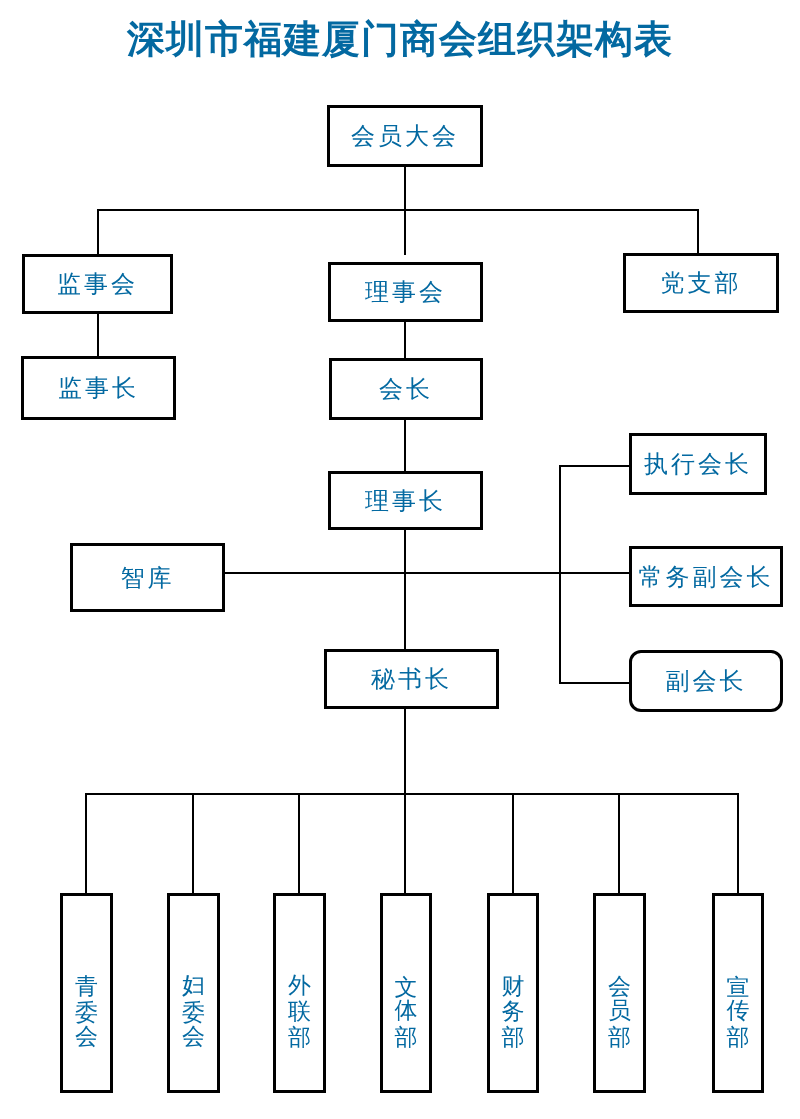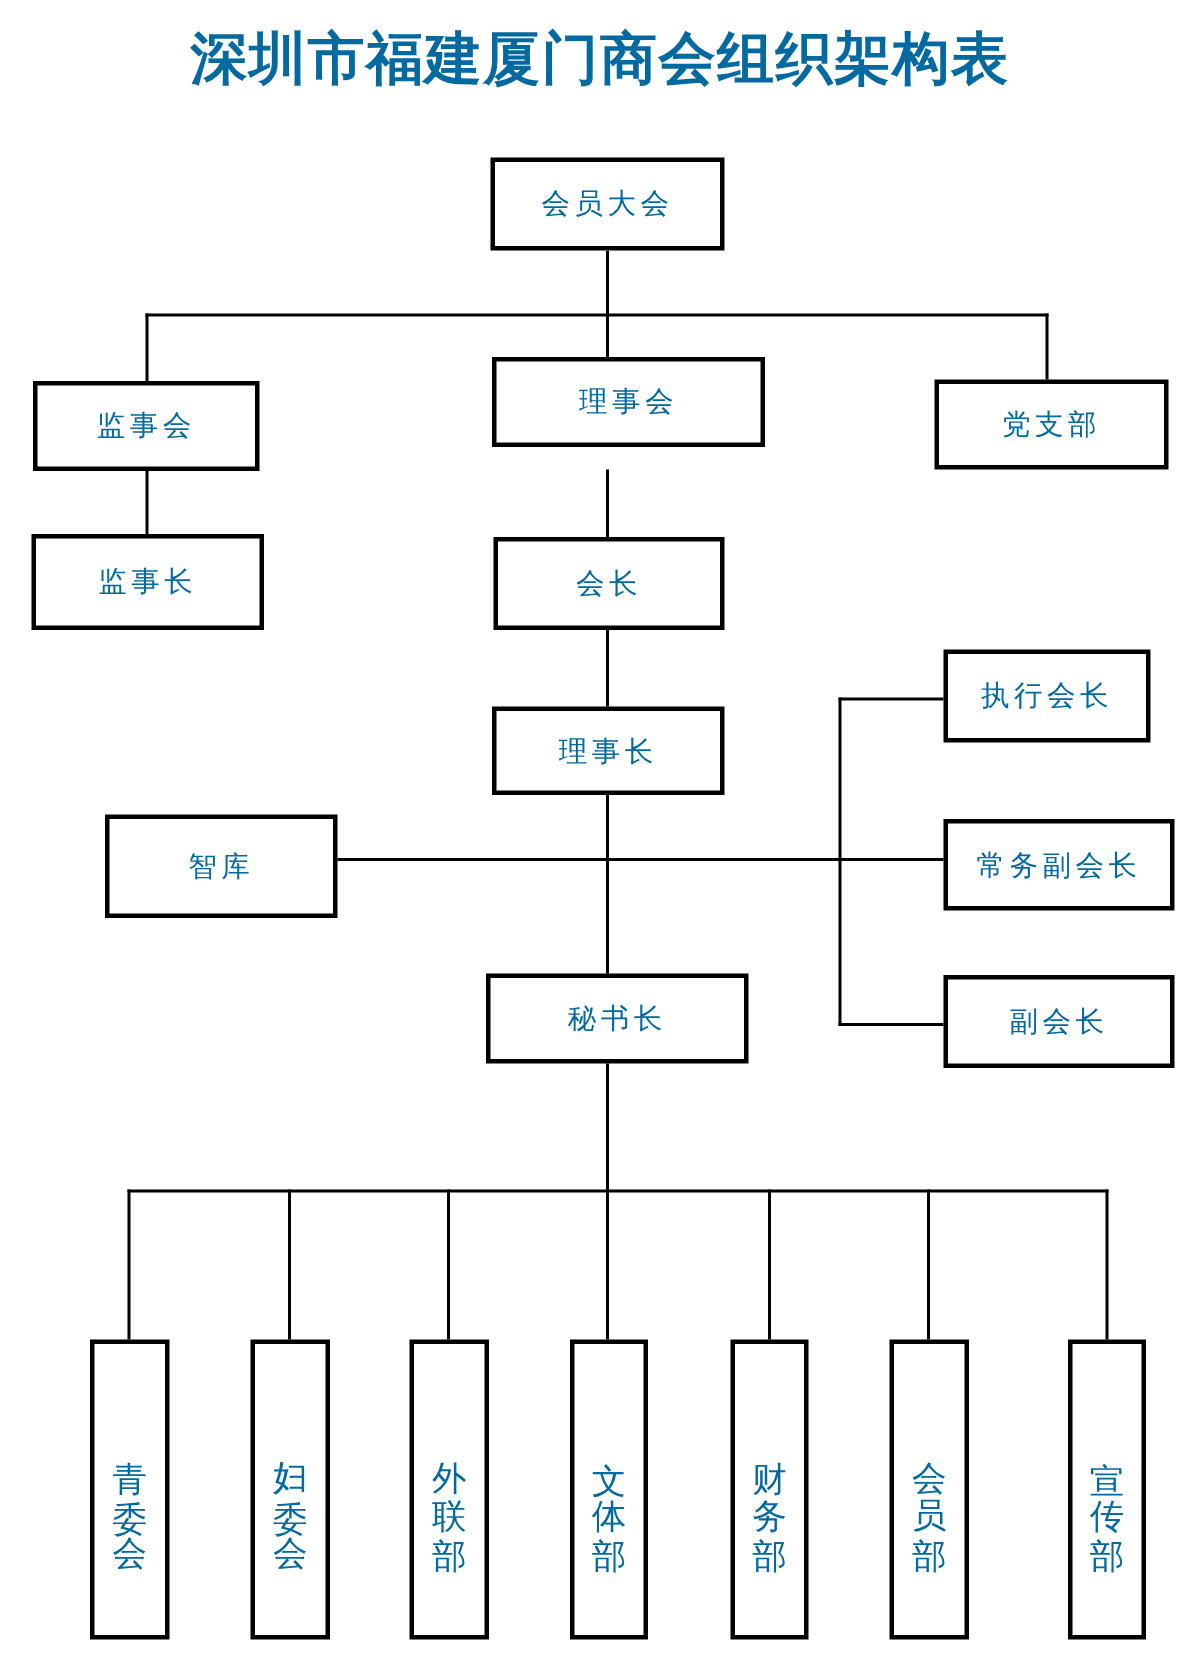--- a/index.html
+++ b/index.html
@@ -10,21 +10,21 @@
     padding-left:20px;
   }
   .title {
     position:absolute; left:0; top:14px; width:800px;
     text-align:center; font-size:38px; font-weight:bold; letter-spacing:1px;
   }
   .box {
     position:absolute; box-sizing:border-box;
     border:3px solid #000; background:#fff;
     display:flex; align-items:center; justify-content:center;
-    font-size:19px; letter-spacing:3px; white-space:nowrap;
+    font-size:24px; letter-spacing:3px; white-space:nowrap;
   }
   .vbox {
     position:absolute; box-sizing:border-box;
     border:3px solid #000; background:#fff;
     display:flex; align-items:center; justify-content:center;
   }
   .vbox span {
     writing-mode:vertical-rl; text-orientation:upright;
     font-size:23px; letter-spacing:25px; line-height:1;
   }
@@ -56,31 +56,31 @@
   <div class="line" style="left:192px; top:793px; width:2px; height:101px;"></div>
   <div class="line" style="left:298px; top:793px; width:2px; height:101px;"></div>
   <div class="line" style="left:404px; top:793px; width:2px; height:101px;"></div>
   <div class="line" style="left:512px; top:793px; width:2px; height:101px;"></div>
   <div class="line" style="left:618px; top:793px; width:2px; height:101px;"></div>
   <div class="line" style="left:737px; top:793px; width:2px; height:101px;"></div>
 
   <div class="box" style="left:327px; top:105px; width:156px; height:62px;">会员大会</div>
 
   <div class="box" style="left:22px; top:254px; width:151px; height:60px;">监事会</div>
-  <div class="box" style="left:328px; top:238px; width:182px; height:60px;">理事会</div>
+  <div class="box" style="left:328px; top:262px; width:155px; height:60px;">理事会</div>
   <div class="box" style="left:623px; top:253px; width:156px; height:60px;">党支部</div>
 
   <div class="box" style="left:21px; top:356px; width:155px; height:64px;">监事长</div>
   <div class="box" style="left:329px; top:358px; width:154px; height:62px;">会长</div>
 
   <div class="box" style="left:629px; top:433px; width:138px; height:62px;">执行会长</div>
   <div class="box" style="left:328px; top:471px; width:155px; height:59px;">理事长</div>
   <div class="box" style="left:70px; top:543px; width:155px; height:69px;">智库</div>
   <div class="box" style="left:629px; top:546px; width:154px; height:61px;">常务副会长</div>
-  <div class="box" style="left:629px; top:650px; width:154px; height:62px;">副会长</div>
+  <div class="box" style="left:629px; top:650px; width:154px; height:62px;border-radius:12px;">副会长</div>
   <div class="box" style="left:324px; top:649px; width:175px; height:60px;">秘书长</div>
 
   <div class="vbox" style="left:60px; top:893px; width:53px; height:200px;">
       <span>青委会</span>
     </div>
   <div class="vbox" style="left:167px; top:893px; width:53px; height:200px;">
       <span>妇委会</span>
     </div>
   <div class="vbox" style="left:273px; top:893px; width:53px; height:200px;">
       <span>外联部</span>

